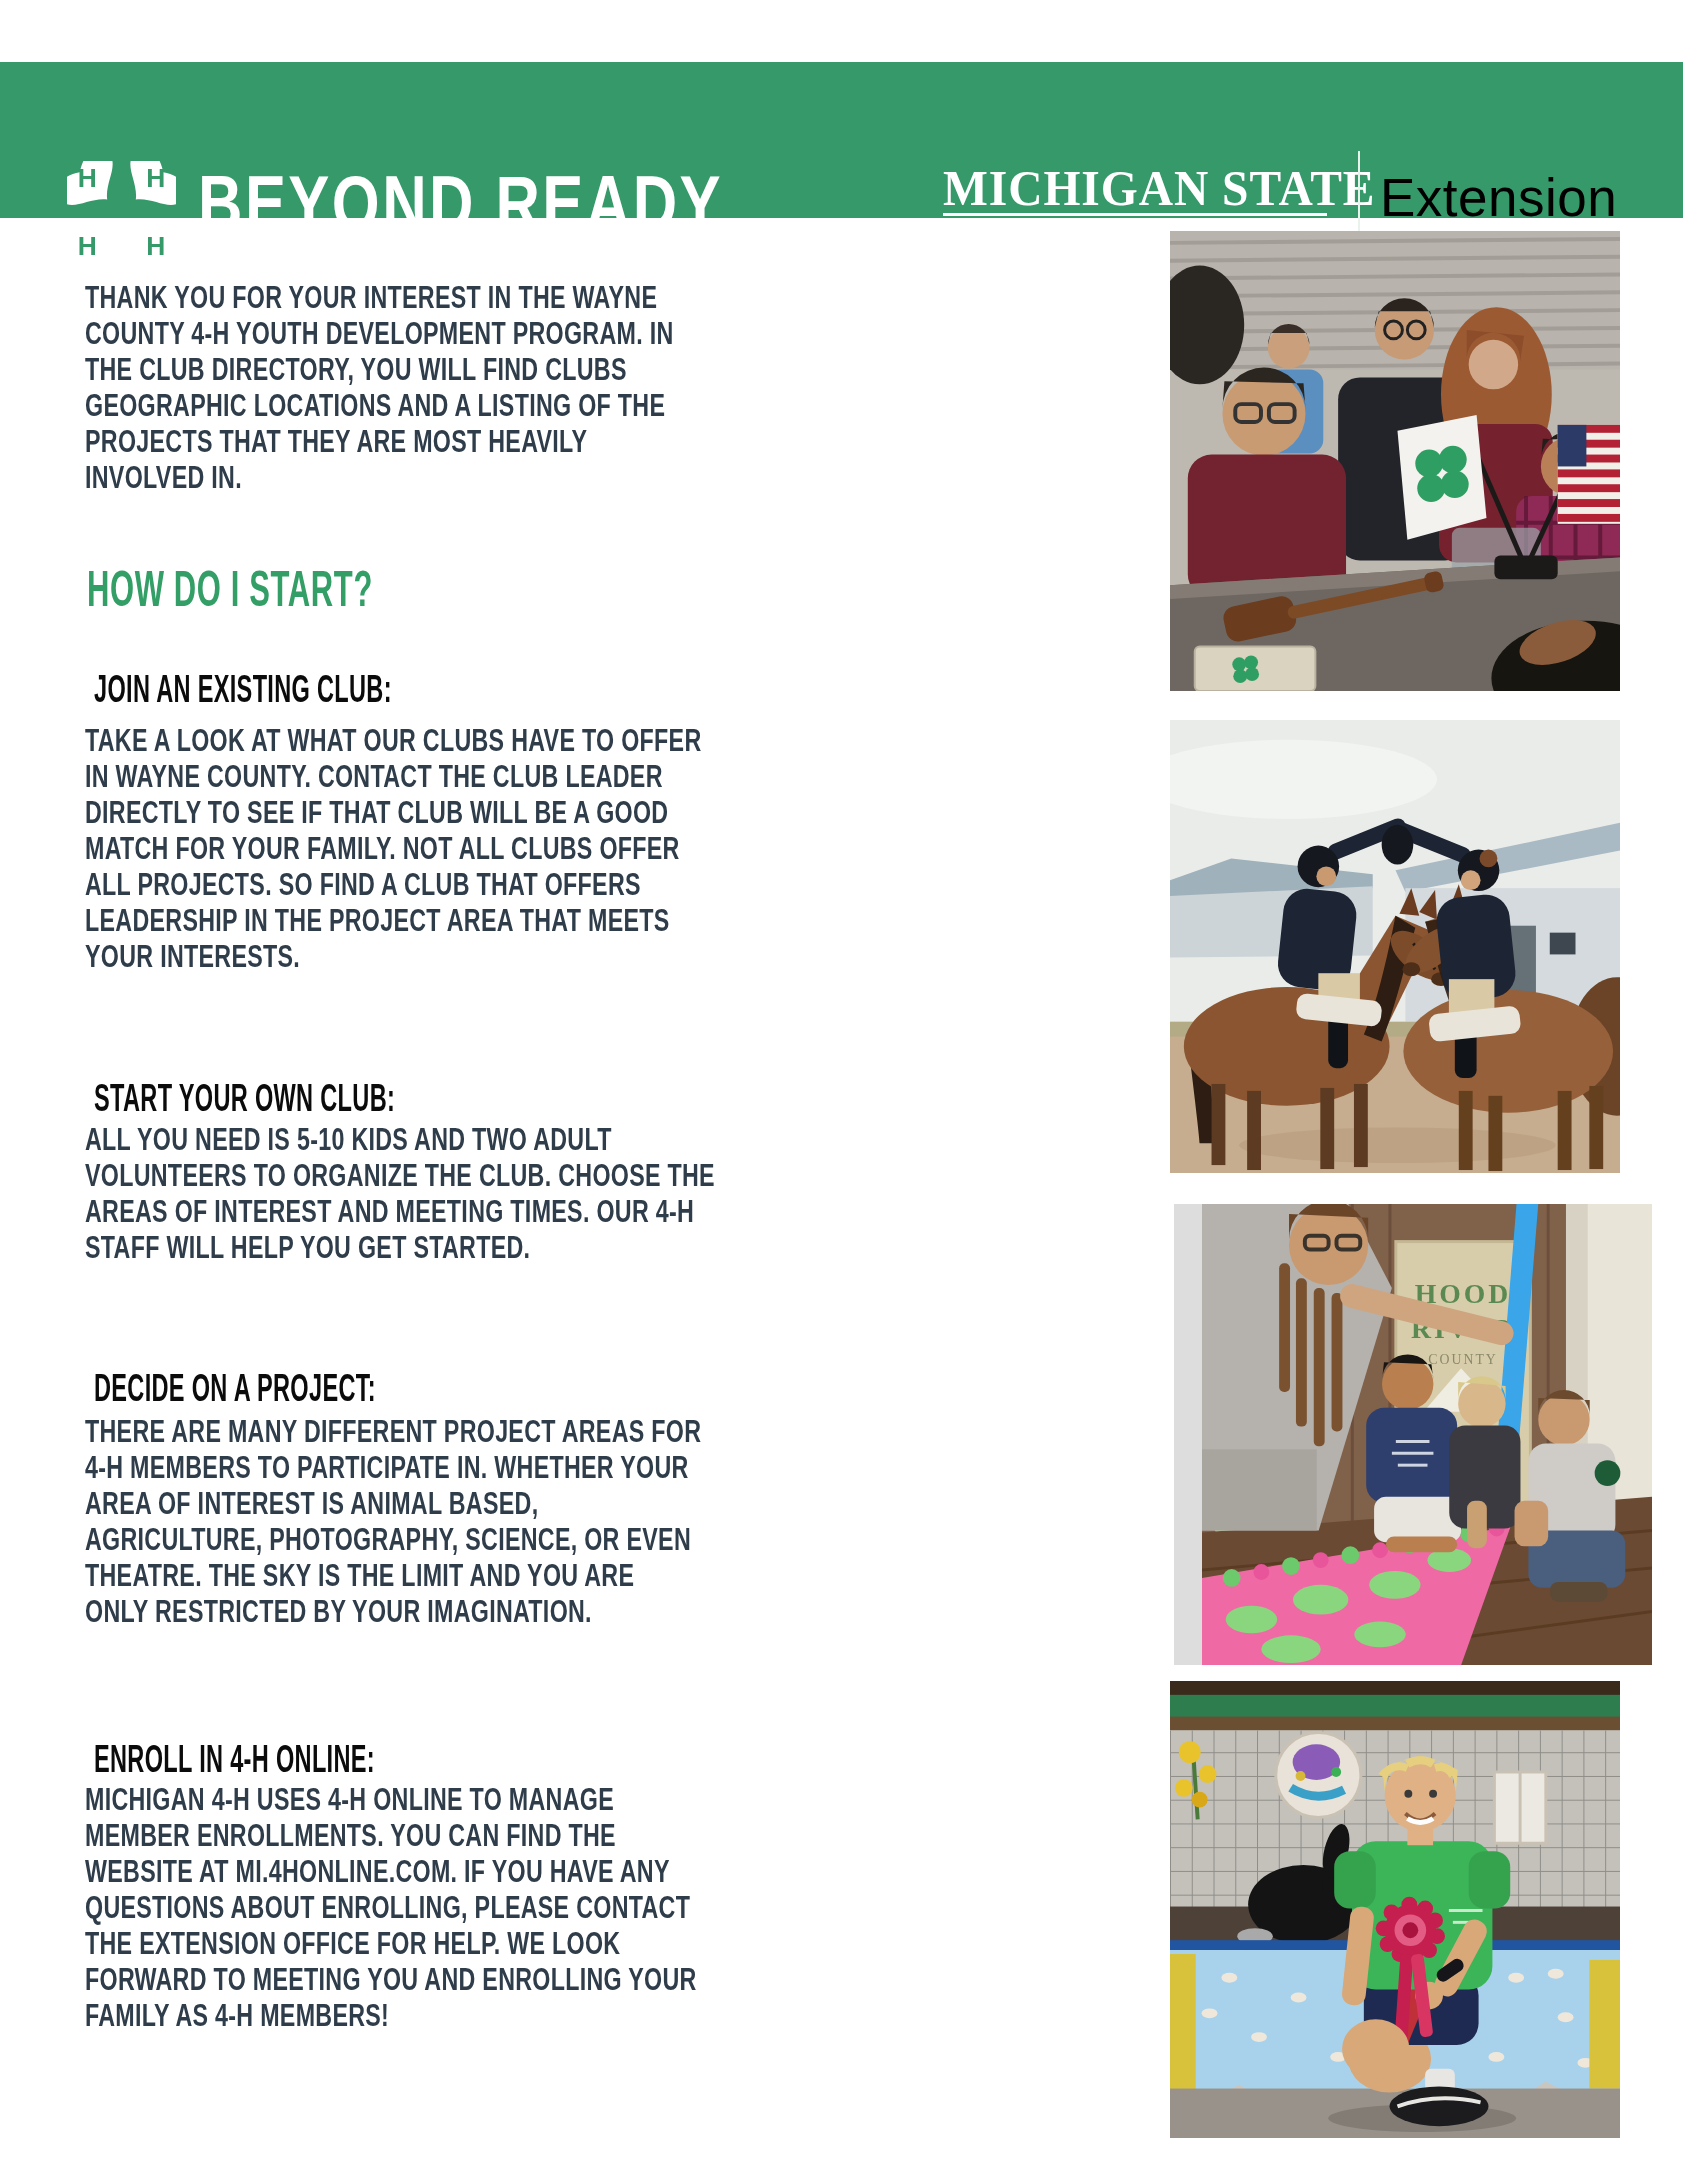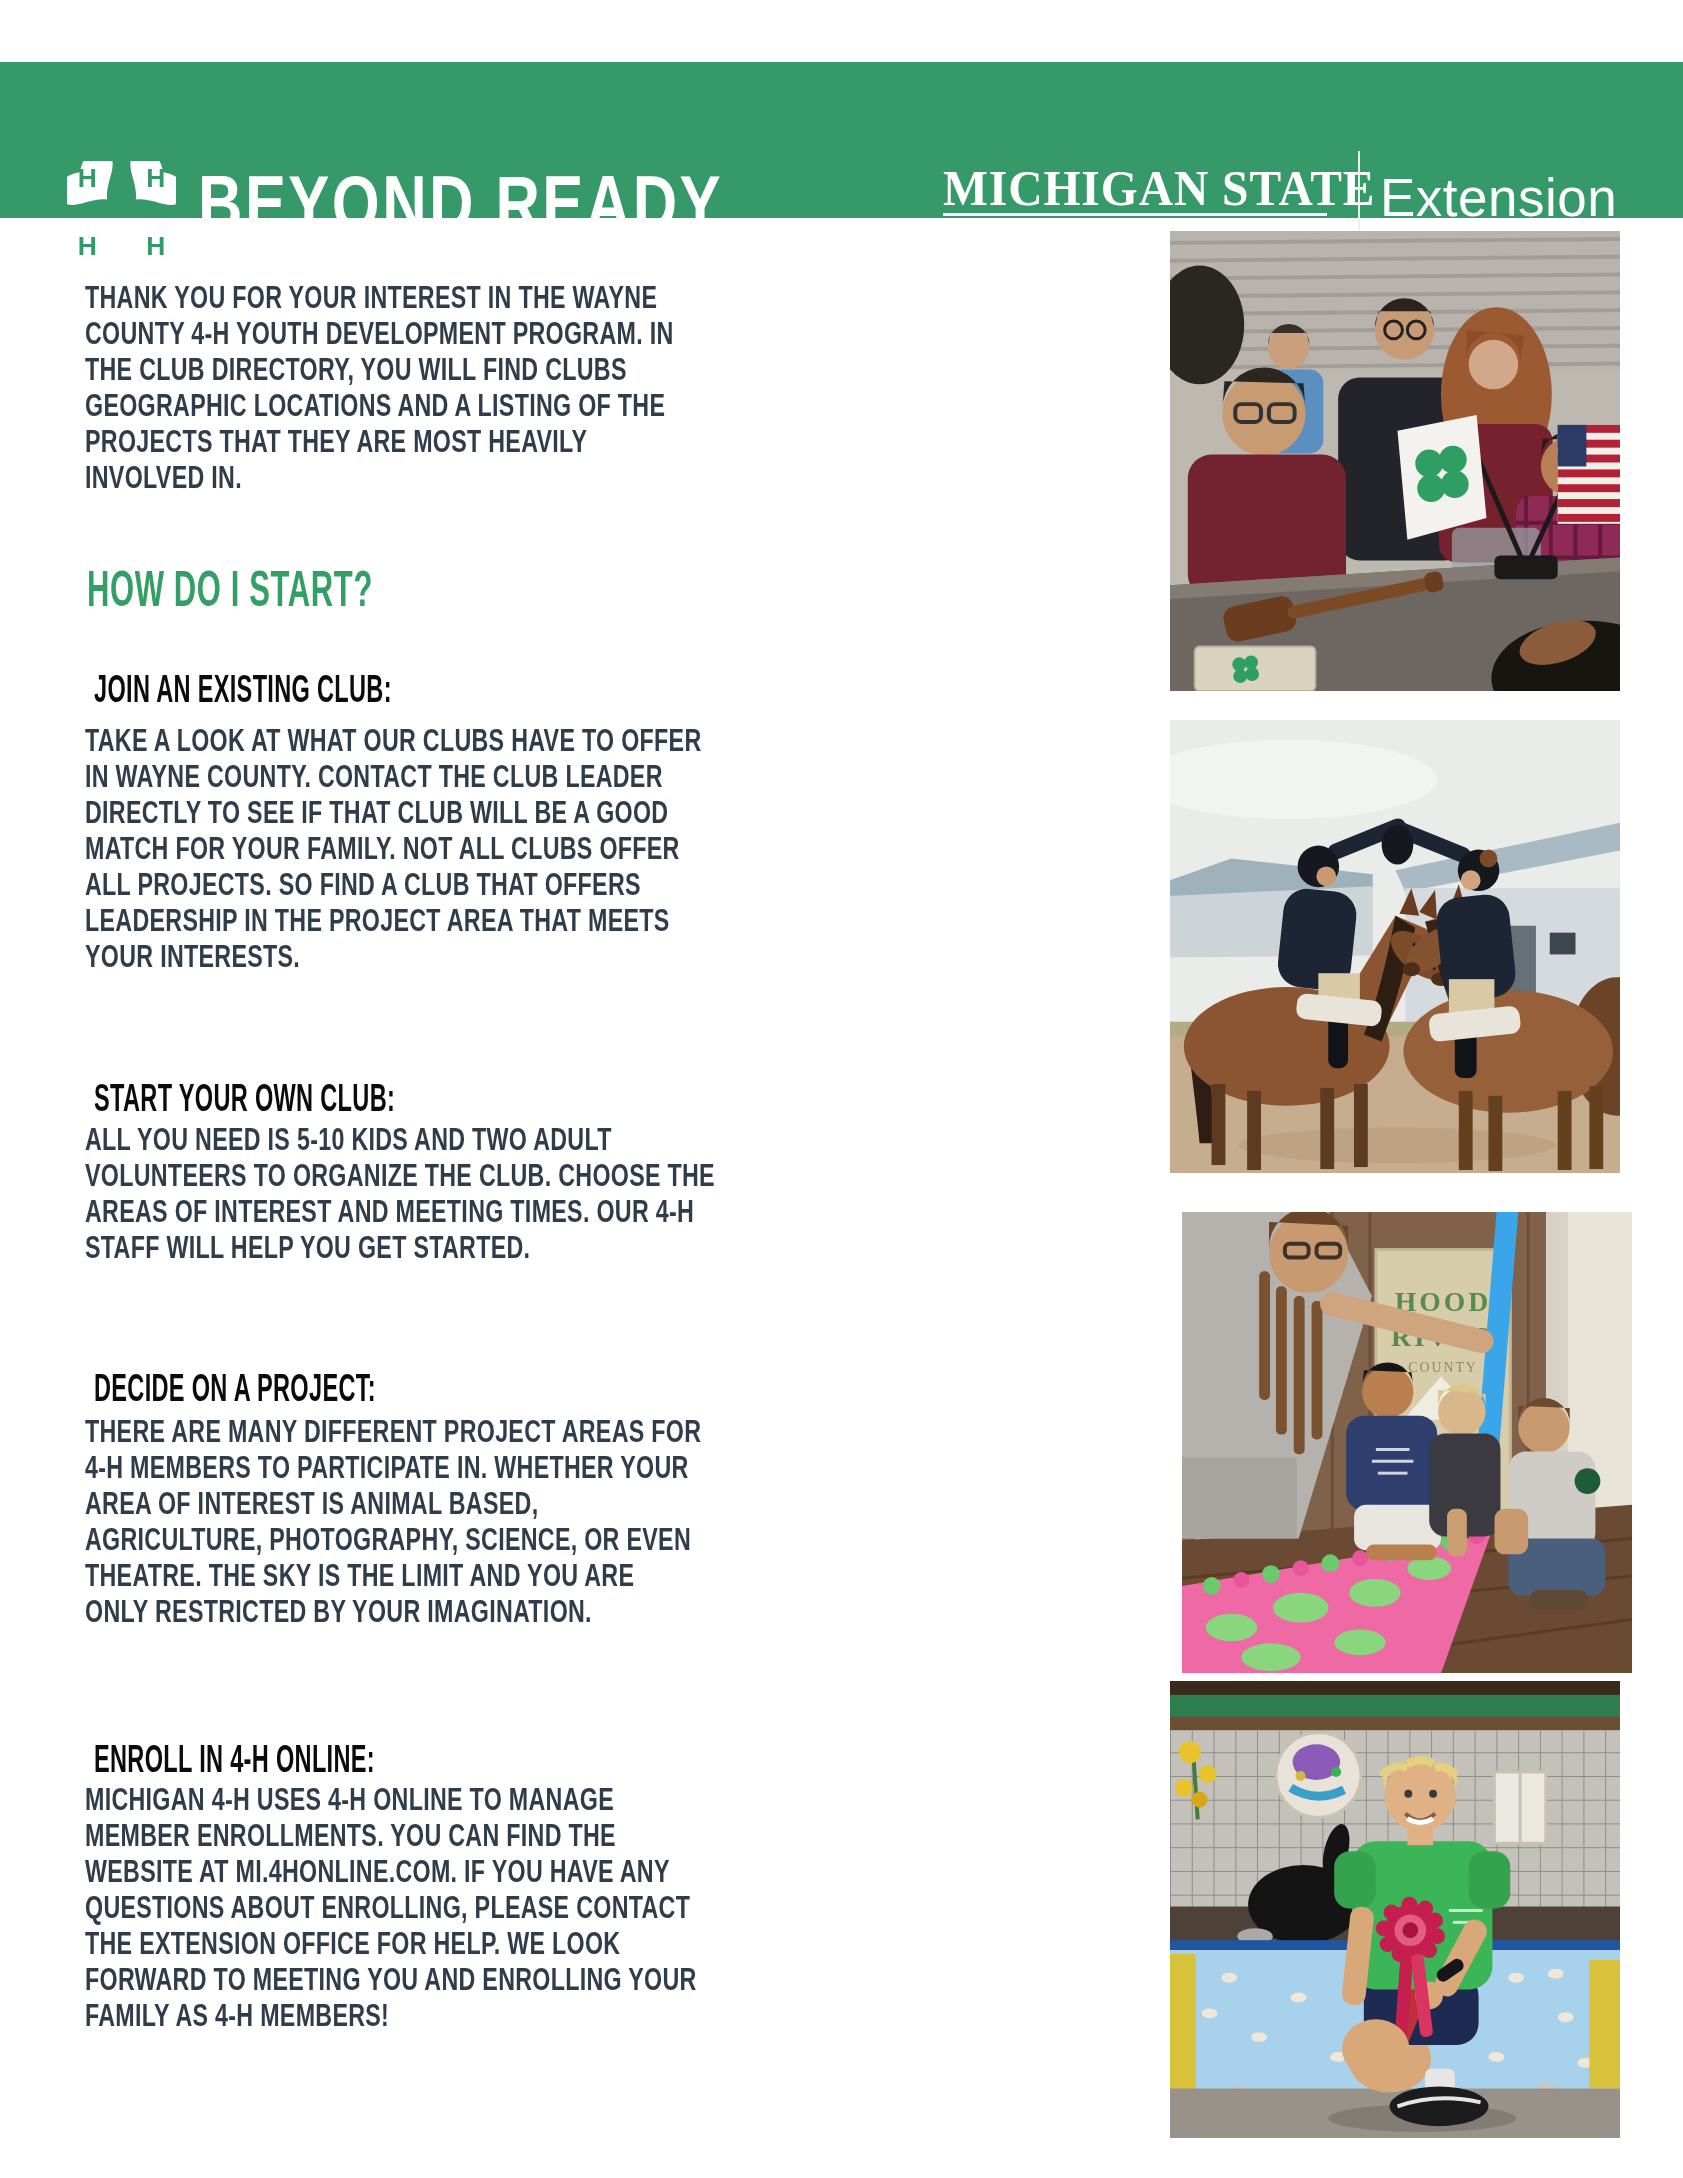--- a/index.html
+++ b/index.html
@@ -11,21 +11,21 @@
          letter-spacing:3px;transform:scaleX(0.80);transform-origin:0 0;white-space:nowrap;}
   .clover{position:absolute;left:67px;top:99px;width:109px;height:111px;}
   .msu-name{position:absolute;left:943px;top:97px;width:388px;color:#ffffff;
             font-family:"Liberation Serif",serif;font-weight:bold;font-size:50px;
             letter-spacing:1px;transform:scaleX(0.95);transform-origin:0 0;white-space:nowrap;}
   .msu-rule{position:absolute;left:943px;top:151px;width:384px;height:3px;background:#ffffff;}
   .msu-univ{position:absolute;left:945px;top:160px;color:#ffffff;
             font-family:"Liberation Serif",serif;font-size:28px;font-weight:bold;
             letter-spacing:13px;white-space:nowrap;}
   .msu-div{position:absolute;left:1358px;top:89px;width:2px;height:101px;background:#e9f3ec;}
-  .msu-ext{position:absolute;left:1380px;top:105px;color:#ffffff;font-size:53px;
+  .msu-ext{position:absolute;left:1380px;top:105px;color:#000000;font-size:53px;
            font-weight:normal;letter-spacing:0.5px;white-space:nowrap;}
   
   .para{position:absolute;font-weight:bold;color:#2F3D4B;font-size:31px;line-height:36px;
         letter-spacing:0.4px;white-space:pre-line;width:851px;
         transform:scaleX(0.75);transform-origin:0 0;}
   .h2{position:absolute;font-weight:bold;color:#0b0b0b;font-size:38px;line-height:44px;
       letter-spacing:0.5px;white-space:nowrap;transform:scaleX(0.62);transform-origin:0 0;}
   .how{position:absolute;font-weight:bold;color:#339E66;font-size:50px;line-height:55px;
        letter-spacing:1px;white-space:nowrap;transform:scaleX(0.62);transform-origin:0 0;}
   
@@ -263,21 +263,21 @@
         <circle cx="322" cy="140" r="9" fill="#7a4a2a"></circle>
         <circle cx="304" cy="162" r="10" fill="#d2a47c"></circle>
         <rect x="282" y="262" width="46" height="38" fill="#d9c9a4"></rect>
         <rect x="288" y="296" width="22" height="66" rx="8" fill="#101317"></rect>
         <rect x="262" y="294" width="92" height="28" rx="10" fill="#e8e4da" transform="rotate(-6,300,306)"></rect>
       </g>
       <ellipse cx="230" cy="126" rx="16" ry="20" fill="#15181f"></ellipse>
     </svg>
   </figure>
 
-  <figure class="photo" id="photo-3" style="margin:12px;">
+  <figure class="photo" id="photo-3" style="margin:4px;padding-left:28px;">
     <svg viewBox="0 0 455 466" preserveAspectRatio="none">
       <rect width="455" height="466" fill="#80614a"></rect>
       <g stroke="#6b4f3c" stroke-width="3">
         <line x1="38" y1="0" x2="38" y2="330"></line>
           <line x1="76" y1="0" x2="76" y2="330"></line>
         <line x1="114" y1="0" x2="114" y2="330"></line>
           <line x1="152" y1="0" x2="152" y2="330"></line>
         <line x1="190" y1="0" x2="190" y2="330"></line>
           <line x1="350" y1="0" x2="350" y2="320"></line>
       </g>

